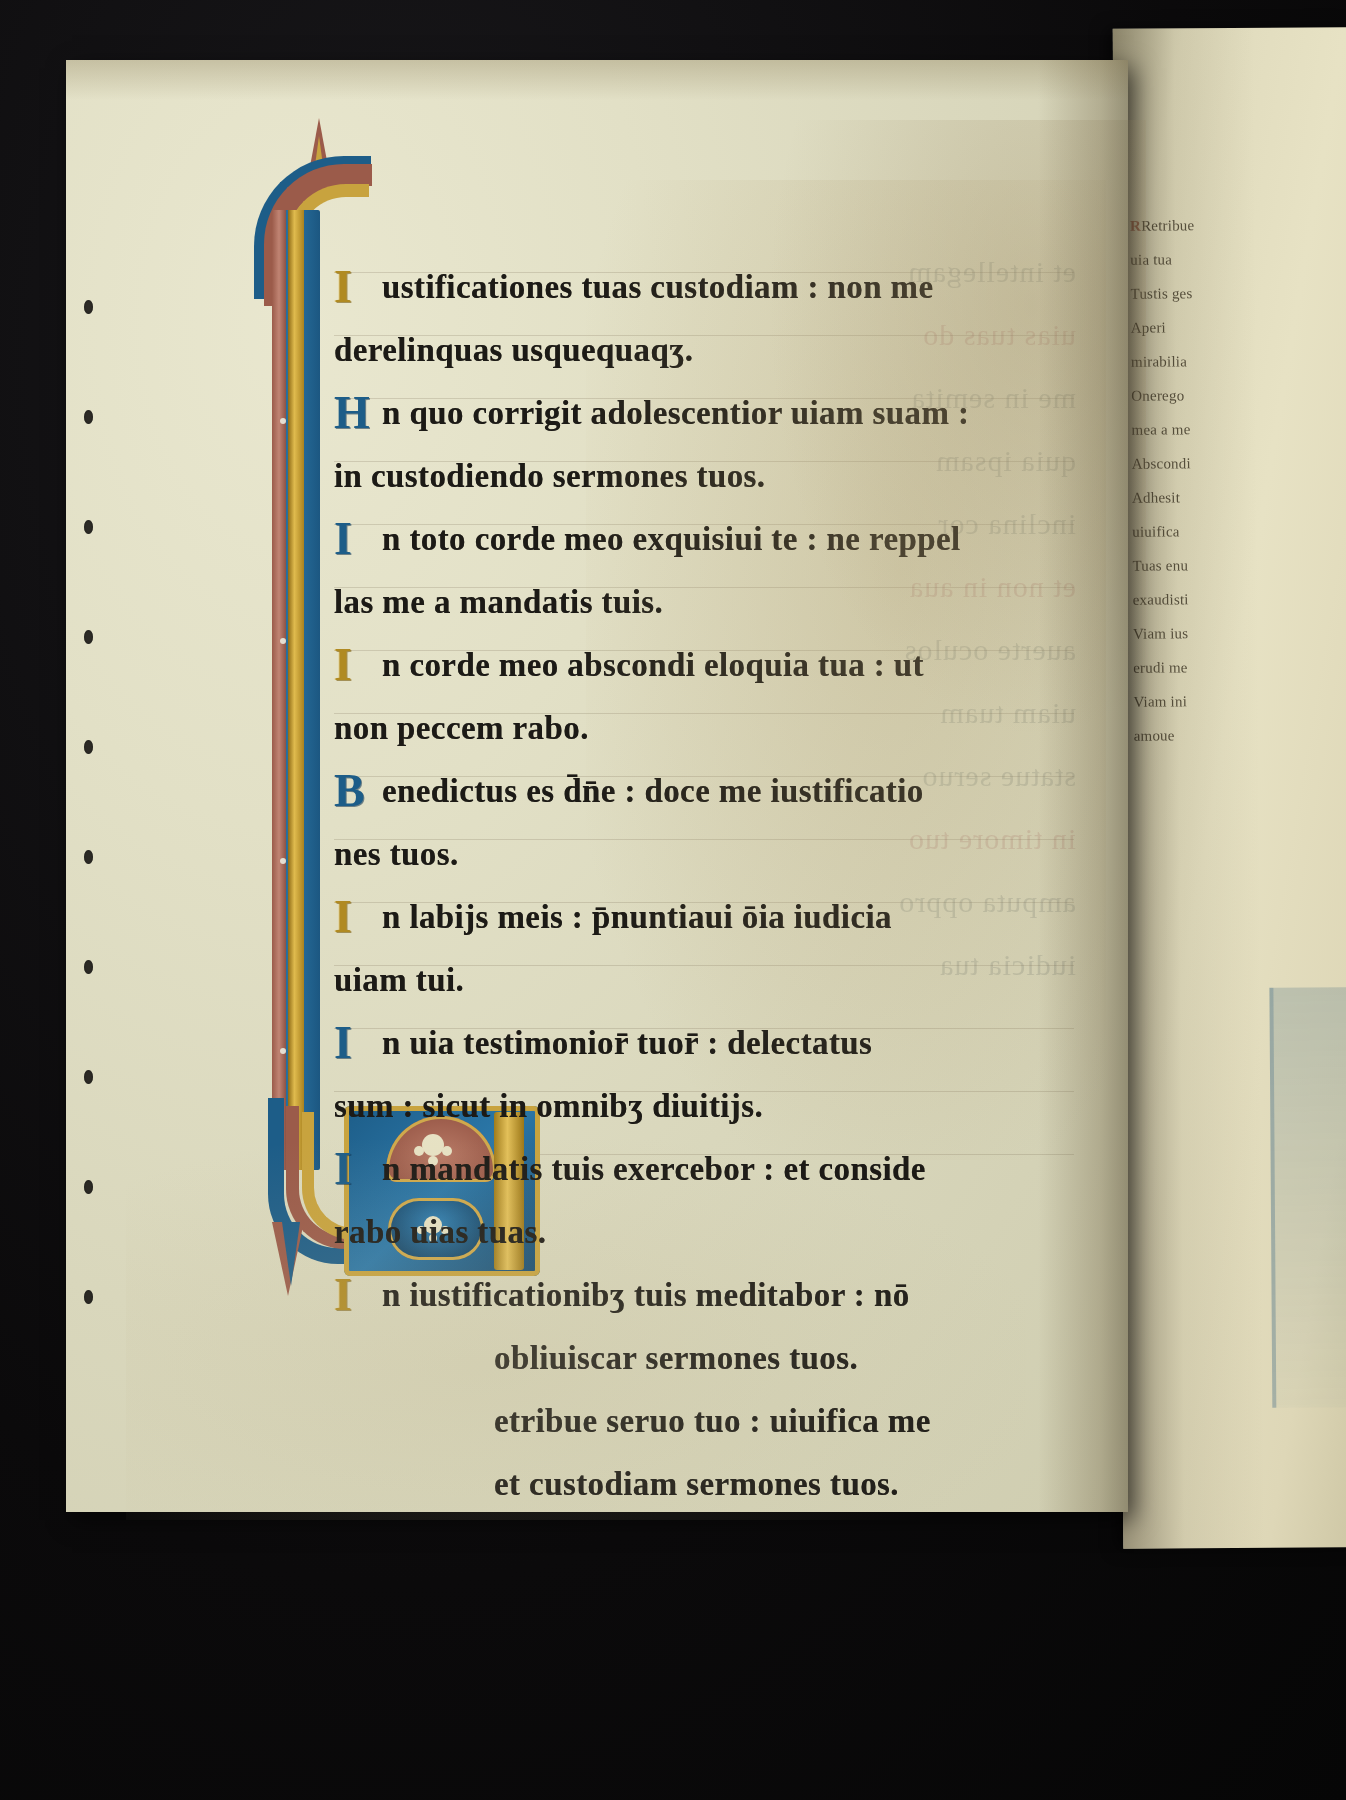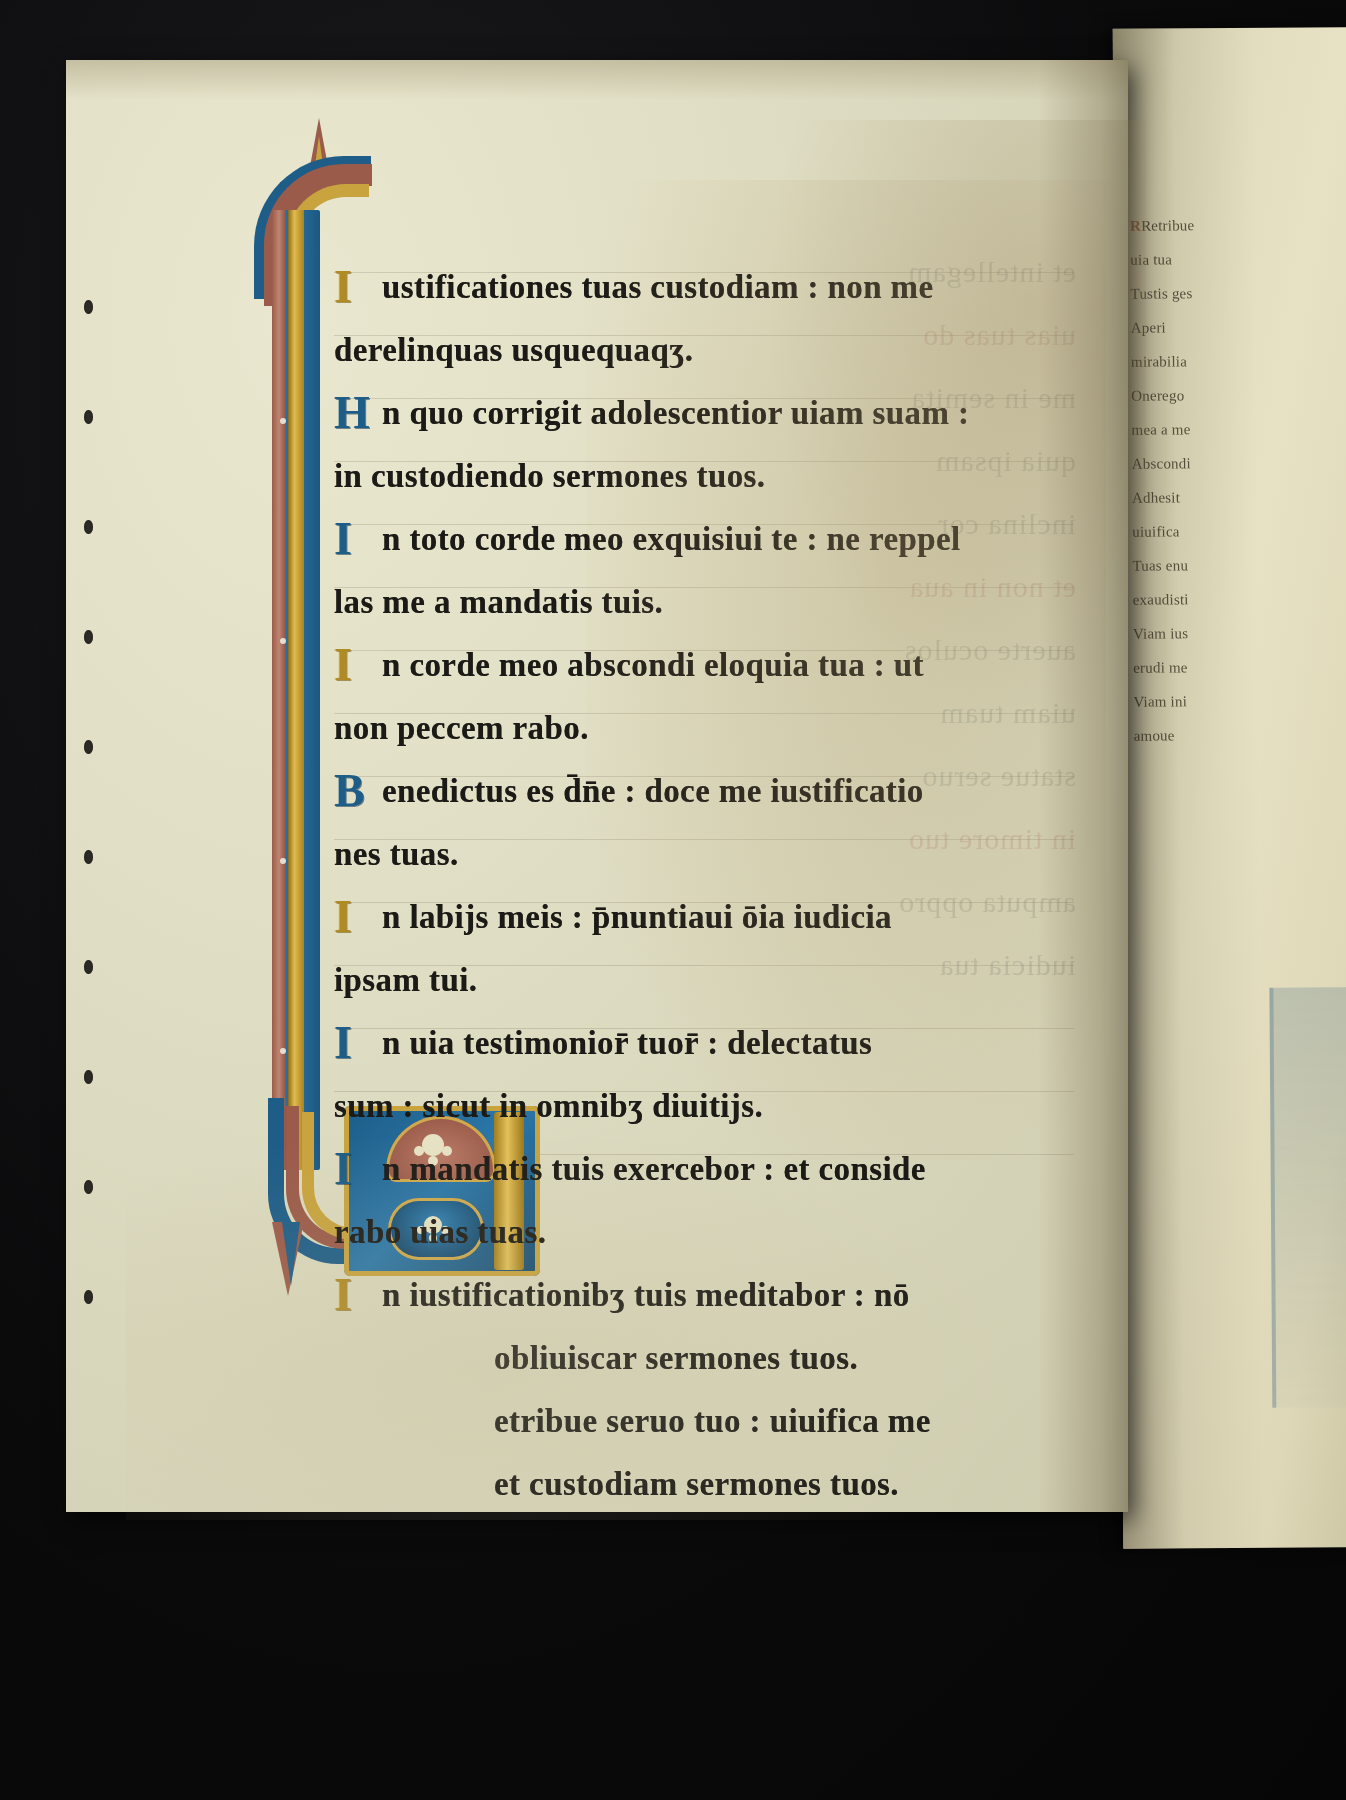--- a/index.html
+++ b/index.html
@@ -549,29 +549,29 @@
       </div>
       <div class="line">
         <span>non peccem rabo.</span>
       </div>
 
       <div class="line indent">
         <span class="versal blue">B</span>
         <span>enedictus es d̄n̄e : doce me iustificatio</span>
       </div>
       <div class="line">
-        <span>nes tuas.</span>
+        <span>nes tuos.</span>
       </div>
 
       <div class="line indent">
         <span class="versal gold">I</span>
         <span>n labijs meis : p̄nuntiaui ōia iudicia</span>
       </div>
       <div class="line">
-        <span>ipsam tui.</span>
+        <span>uiam tui.</span>
       </div>
 
       <div class="line indent">
         <span class="versal blue">I</span>
         <span>n uia testimonior̄ tuor̄ : delectatus</span>
       </div>
       <div class="line">
         <span>sum : sicut in omnibʒ diuitijs.</span>
       </div>
 

